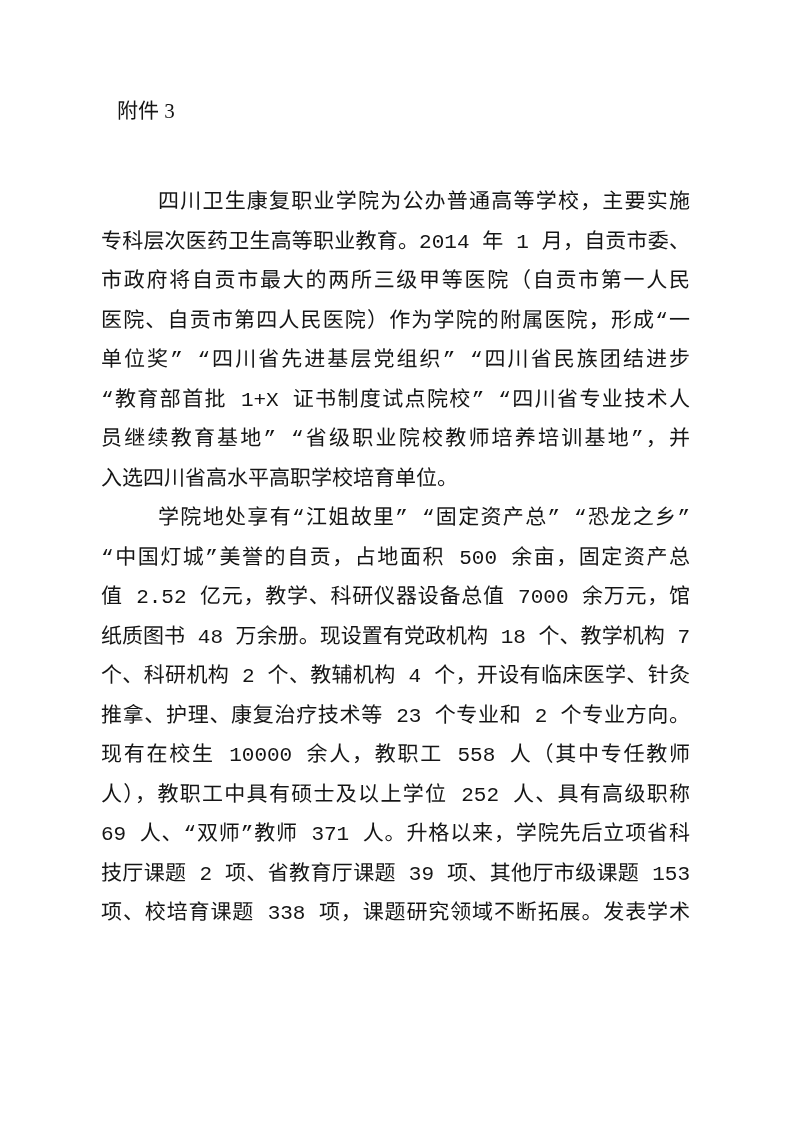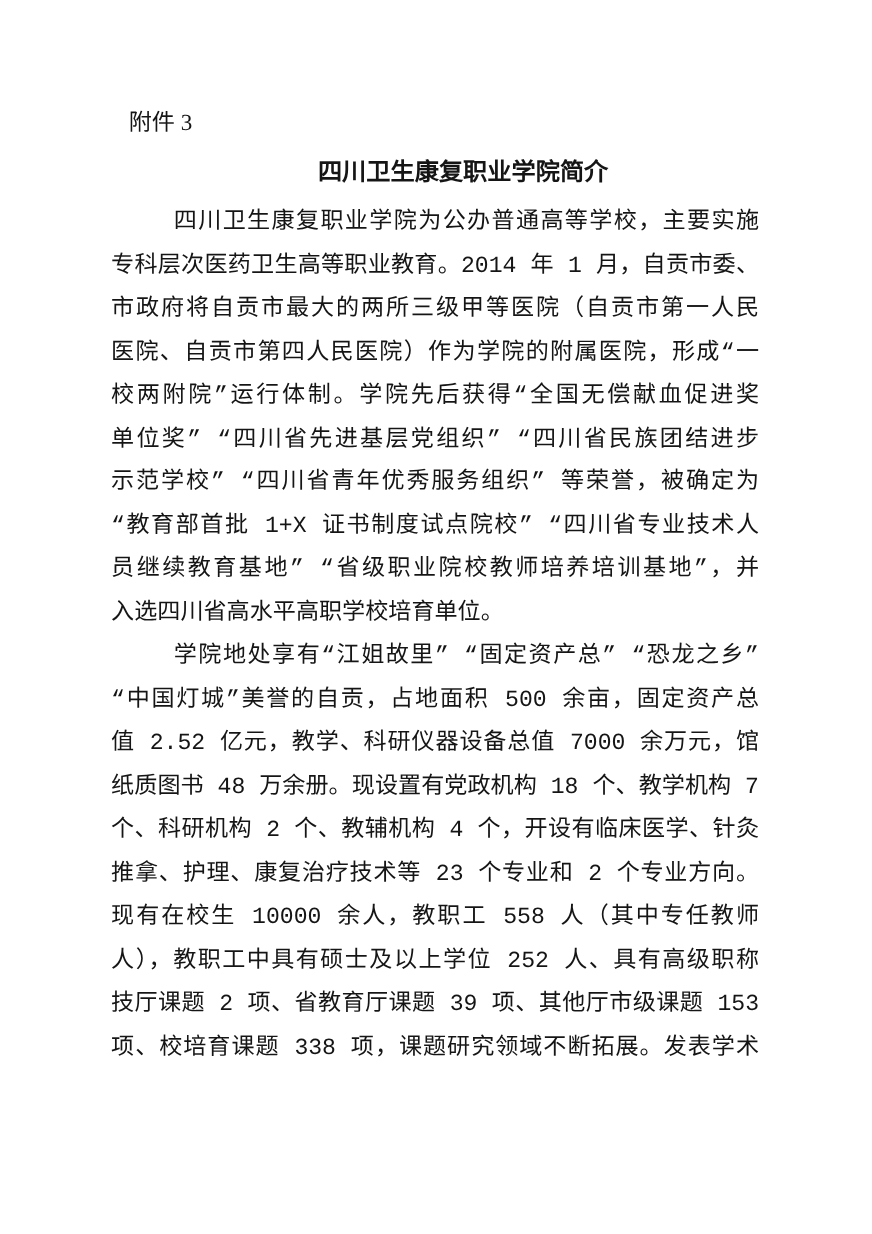--- a/index.html
+++ b/index.html
@@ -60,41 +60,39 @@
   .line.indent {
     text-indent: 57px;
   }
 </style>
 </head>
 <body>
 
 <div class="page">
   <div class="attachment-label">附件 3</div>
 
-  <h1 class="doc-title" style="margin:0; font-size:22px;">四川卫生康复职业学院简介</h1>
 
   <div class="doc-body">
       <div class="paragraph">
         <div class="line indent fill">四川卫生康复职业学院为公办普通高等学校，主要实施</div>
         <div class="line fill">专科层次医药卫生高等职业教育。2014 年 1 月，自贡市委、</div>
         <div class="line fill">市政府将自贡市最大的两所三级甲等医院（自贡市第一人民</div>
         <div class="line fill">医院、自贡市第四人民医院）作为学院的附属医院，形成“一</div>
-        <div class="line fill">校两附院”运行体制。学院先后获得“全国无偿献血促进奖</div>
         <div class="line fill">单位奖” “四川省先进基层党组织” “四川省民族团结进步</div>
-        <div class="line fill">示范学校” “四川省青年优秀服务组织” 等荣誉，被确定为</div>
         <div class="line fill">“教育部首批 1+X 证书制度试点院校” “四川省专业技术人</div>
         <div class="line fill">员继续教育基地” “省级职业院校教师培养培训基地”，并</div>
         <div class="line">入选四川省高水平高职学校培育单位。</div>
       </div>
       <div class="paragraph">
         <div class="line indent fill">学院地处享有“江姐故里” “固定资产总” “恐龙之乡”</div>
         <div class="line fill">“中国灯城”美誉的自贡，占地面积 500 余亩，固定资产总</div>
         <div class="line fill">值 2.52 亿元，教学、科研仪器设备总值 7000 余万元，馆藏</div>
         <div class="line fill">纸质图书 48 万余册。现设置有党政机构 18 个、教学机构 7</div>
         <div class="line fill">个、科研机构 2 个、教辅机构 4 个，开设有临床医学、针灸</div>
         <div class="line fill">推拿、护理、康复治疗技术等 23 个专业和 2 个专业方向。</div>
         <div class="line fill">现有在校生 10000 余人，教职工 558 人（其中专任教师 443</div>
         <div class="line fill">人），教职工中具有硕士及以上学位 252 人、具有高级职称</div>
+        <div class="line fill">69 人、“双师”教师 371 人。升格以来，学院先后立项省科</div>
         <div class="line fill">技厅课题 2 项、省教育厅课题 39 项、其他厅市级课题 153</div>
         <div class="line fill">项、校培育课题 338 项，课题研究领域不断拓展。发表学术</div>
       </div>
     </div>
 </div>
 
 </body></html>

